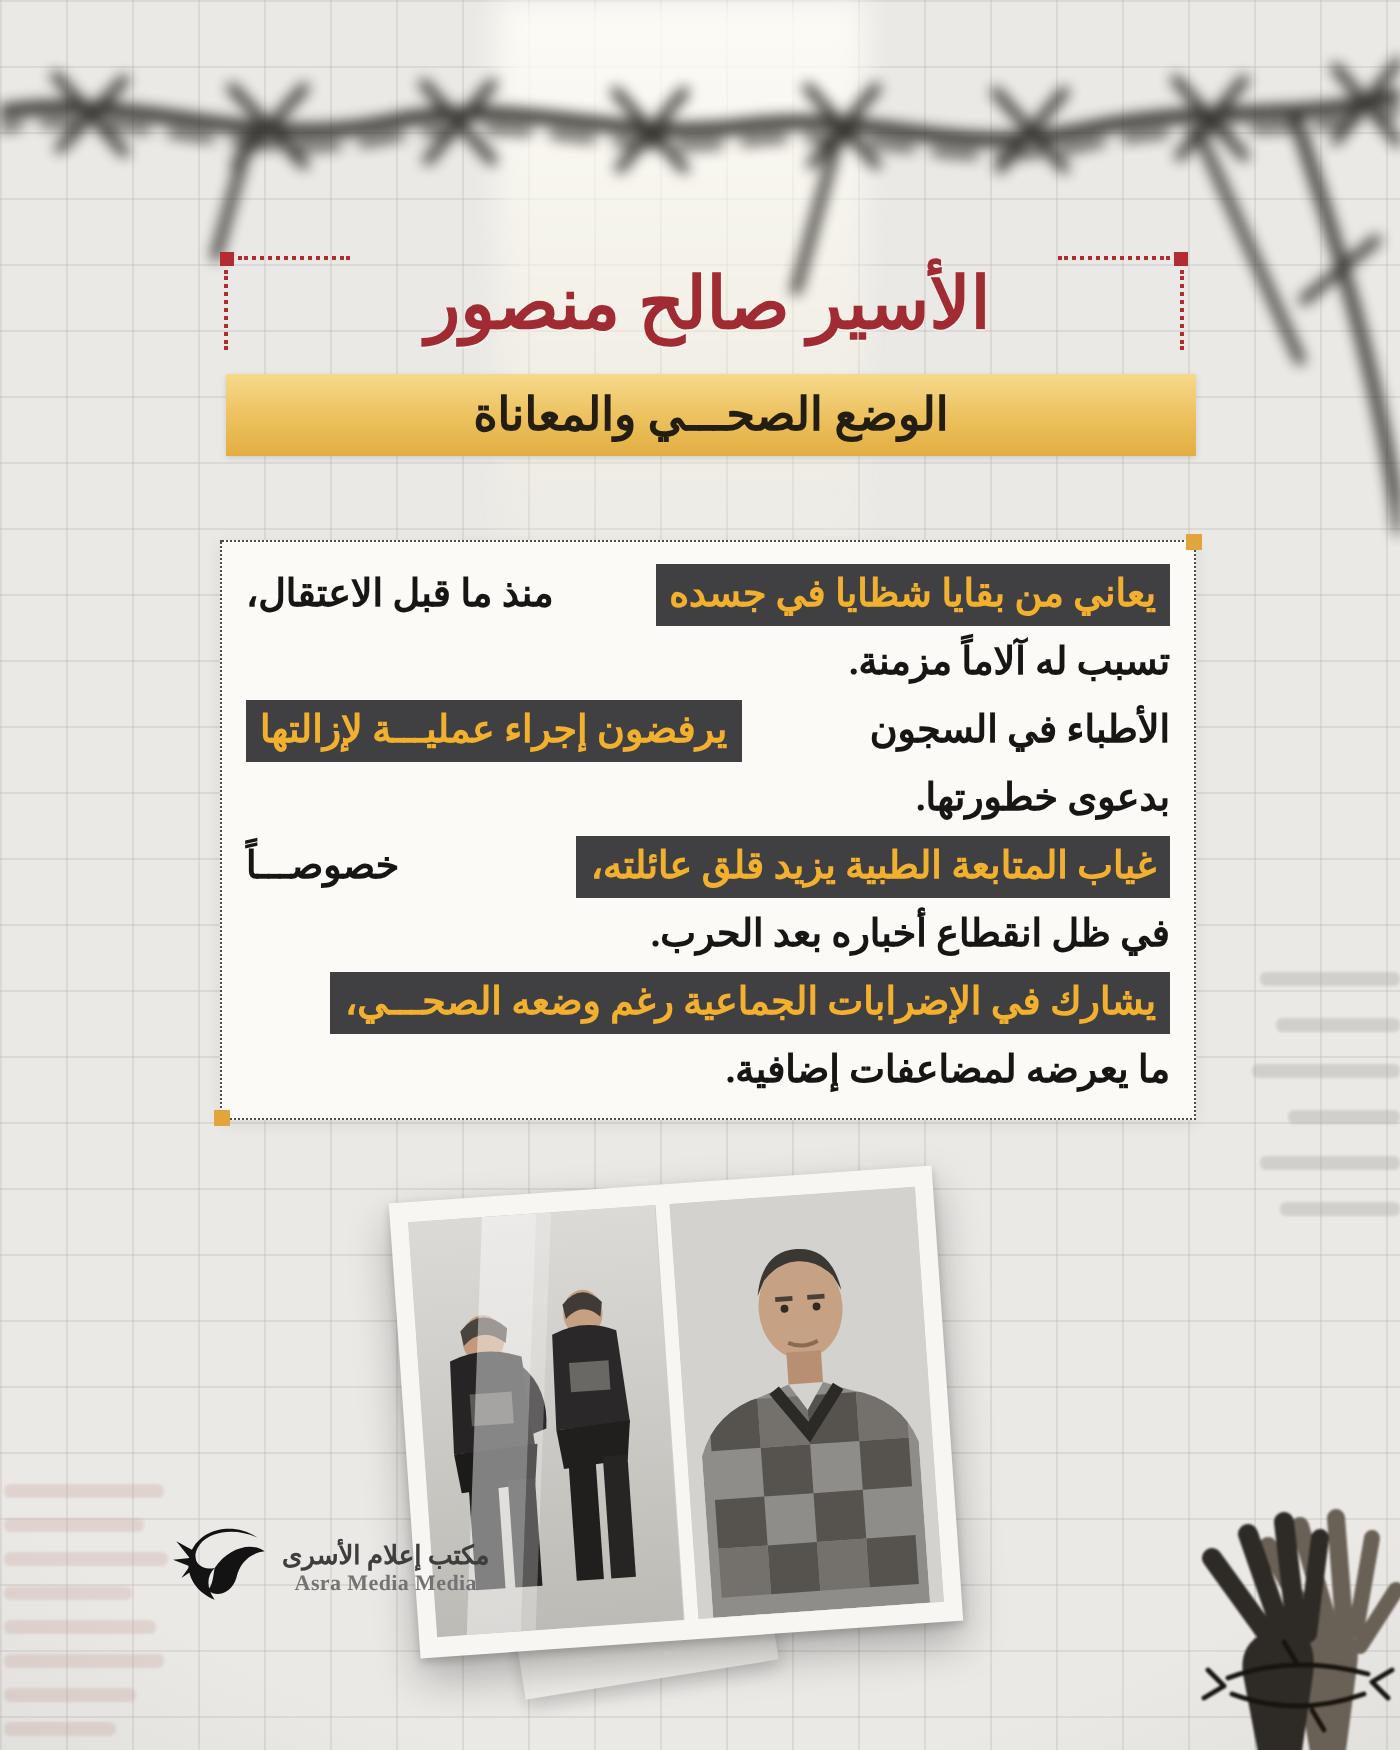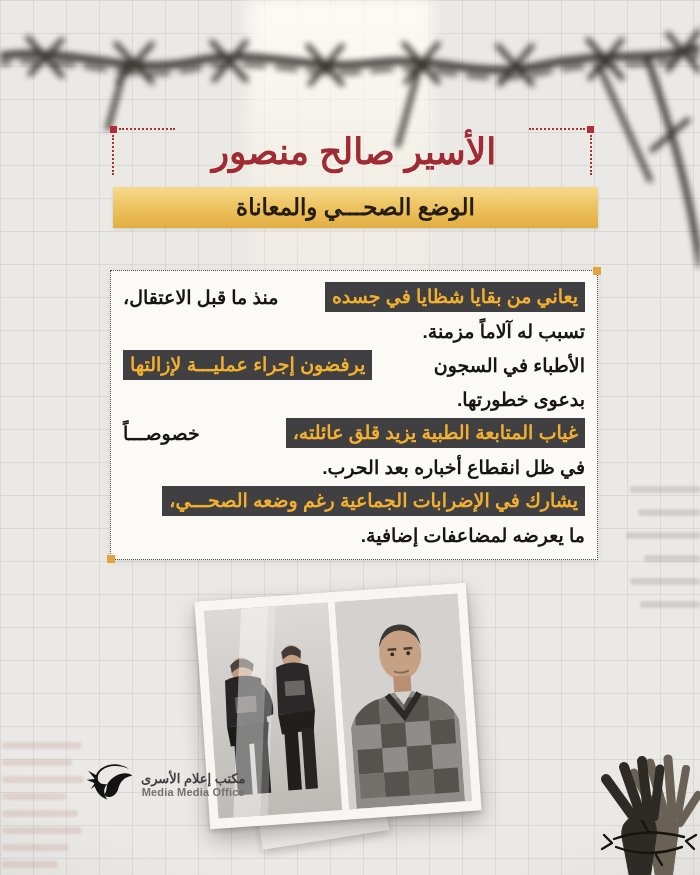--- a/index.html
+++ b/index.html
@@ -11,21 +11,21 @@
     --body-text:#171614;
     --page-bg:#eae9e6;
     --box-bg:#fbfaf7;
   }
   *{margin:0;padding:0;box-sizing:border-box;}
   html,body{background:#777;}
   body{display:flex;justify-content:center;}
   .stage{
     position:relative;width:700px;height:875px;overflow:hidden;
     background:var(--page-bg);
-    font-family:Liberation Sans, sans-serif;
+    font-family:Liberation Serif, serif;
   }
   
   .grid{
     position:absolute;inset:0;
     background-image:
       repeating-linear-gradient(to right, rgba(160,158,152,.28) 0 1px, transparent 1px 33px),
       repeating-linear-gradient(to bottom, rgba(160,158,152,.28) 0 1px, transparent 1px 33px);
     opacity:.75;
   }
   .light-beam{
@@ -263,21 +263,21 @@
     <svg width="50" height="54" viewBox="0 0 60 60" aria-hidden="true">
       <g fill="#131313">
         <path d="M54,12 C40,2 20,6 14,20 C9,31 15,44 28,49 C23,42 23,35 28,30 C18,32 13,24 19,16 C27,6 44,7 54,12 Z"></path>
         <path d="M28,30 C36,18 50,14 58,20 C49,21 43,27 41,36 C38,46 28,48 24,43 C27,40 27,35 28,30 Z"></path>
         <path d="M16,20 L5,14 L13,24 L3,25 L13,29 L8,36 L17,30 Z"></path>
         <circle cx="46" cy="15" r="1.6" fill="#eae9e6"></circle>
       </g>
     </svg>
     <div class="org-text">
       <div class="org-ar">مكتب إعلام الأسرى</div>
-      <div class="org-en">Media Media Office</div>
+      <div class="org-en">Asra Media Media</div>
     </div>
   </div>
 
   <svg class="hands" viewBox="0 0 168 172" aria-hidden="true">
     <g stroke-linecap="round">
 
       <g stroke="#6a6156" fill="#6a6156">
         <path d="M118,172 L110,126 Q108,114 118,108 L134,106 Q142,112 140,126 L134,172 Z"></path>
         <path d="M118,106 L96,66" stroke-width="9" fill="none"></path>
         <path d="M126,104 L112,56" stroke-width="9" fill="none"></path>

